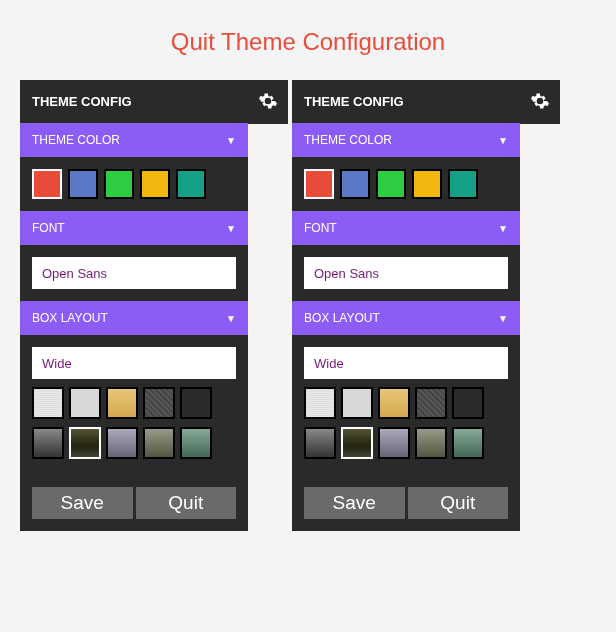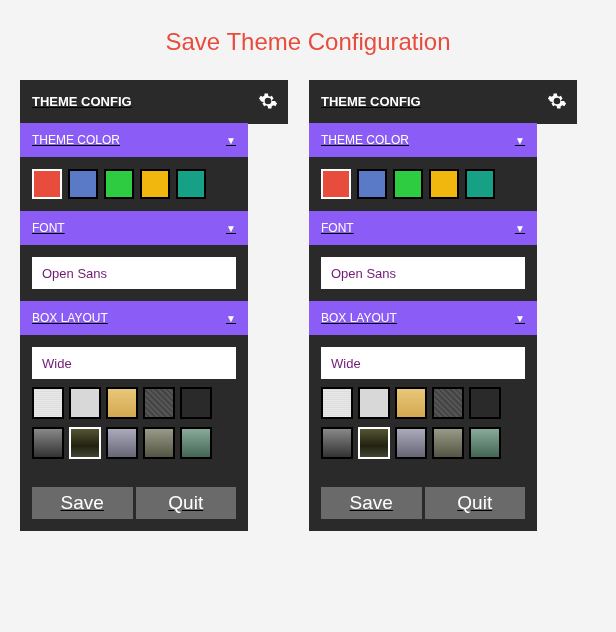--- a/index.html
+++ b/index.html
@@ -12,23 +12,22 @@
 }
 .page-title {
   text-align: center;
   color: #e74c3c;
   font-size: 24px;
   font-weight: 400;
   padding: 28px 0 24px;
 }
 .panels {
   display: flex;
-  gap: 61px;
+  gap: 44px;
   padding: 0 20px;
-  text-decoration: underline;
 }
 .panel {
   width: 228px;
   background: #2a2a2a;
   position: relative;
 }
 .panel-header {
   background: #2a2a2a;
   color: #fff;
   font-weight: bold;
@@ -128,21 +127,21 @@
 .p4 { background: #2a2a2a; }
 .q0 { background: linear-gradient(#888,#333); }
 .q1 { background: linear-gradient(#553,#221 60%,#443); }
 .q2 { background: linear-gradient(#aab,#667); }
 .q3 { background: linear-gradient(#998,#554); }
 .q4 { background: linear-gradient(#8a9,#465); }
 </style>
 </head>
 <body>
 
-<h1 class="page-title">Save Theme Configuration</h1>
+<h1 class="page-title">Quit Theme Configuration</h1>
 
 <div class="panels">
 
   <div class="panel">
     <div class="panel-header">
       <span>THEME CONFIG</span>
       <div class="gear-tab">
         <span>
           <svg viewBox="0 0 24 24">
               <path d="M12 8a4 4 0 100 8 4 4 0 000-8zm9 4a7 7 0 01-.1 1.2l2 1.6-2 3.4-2.4-1a7 7 0 01-2 1.2l-.4 2.6h-4l-.4-2.6a7 7 0 01-2-1.2l-2.4 1-2-3.4 2-1.6A7 7 0 013 12a7 7 0 01.1-1.2l-2-1.6 2-3.4 2.4 1a7 7 0 012-1.2L7.9 3h4l.4 2.6a7 7 0 012 1.2l2.4-1 2 3.4-2 1.6c.07.4.1.8.1 1.2z"></path>

